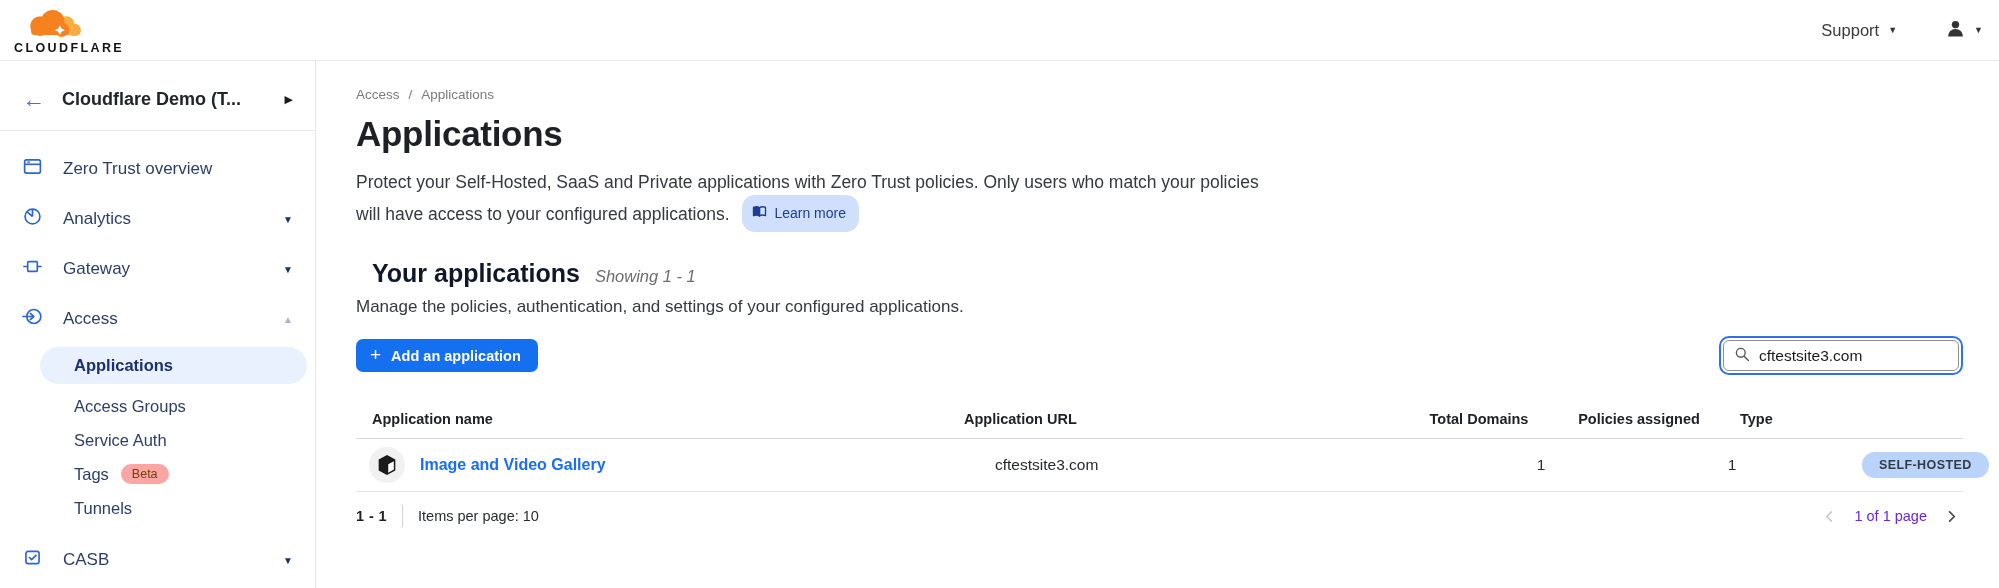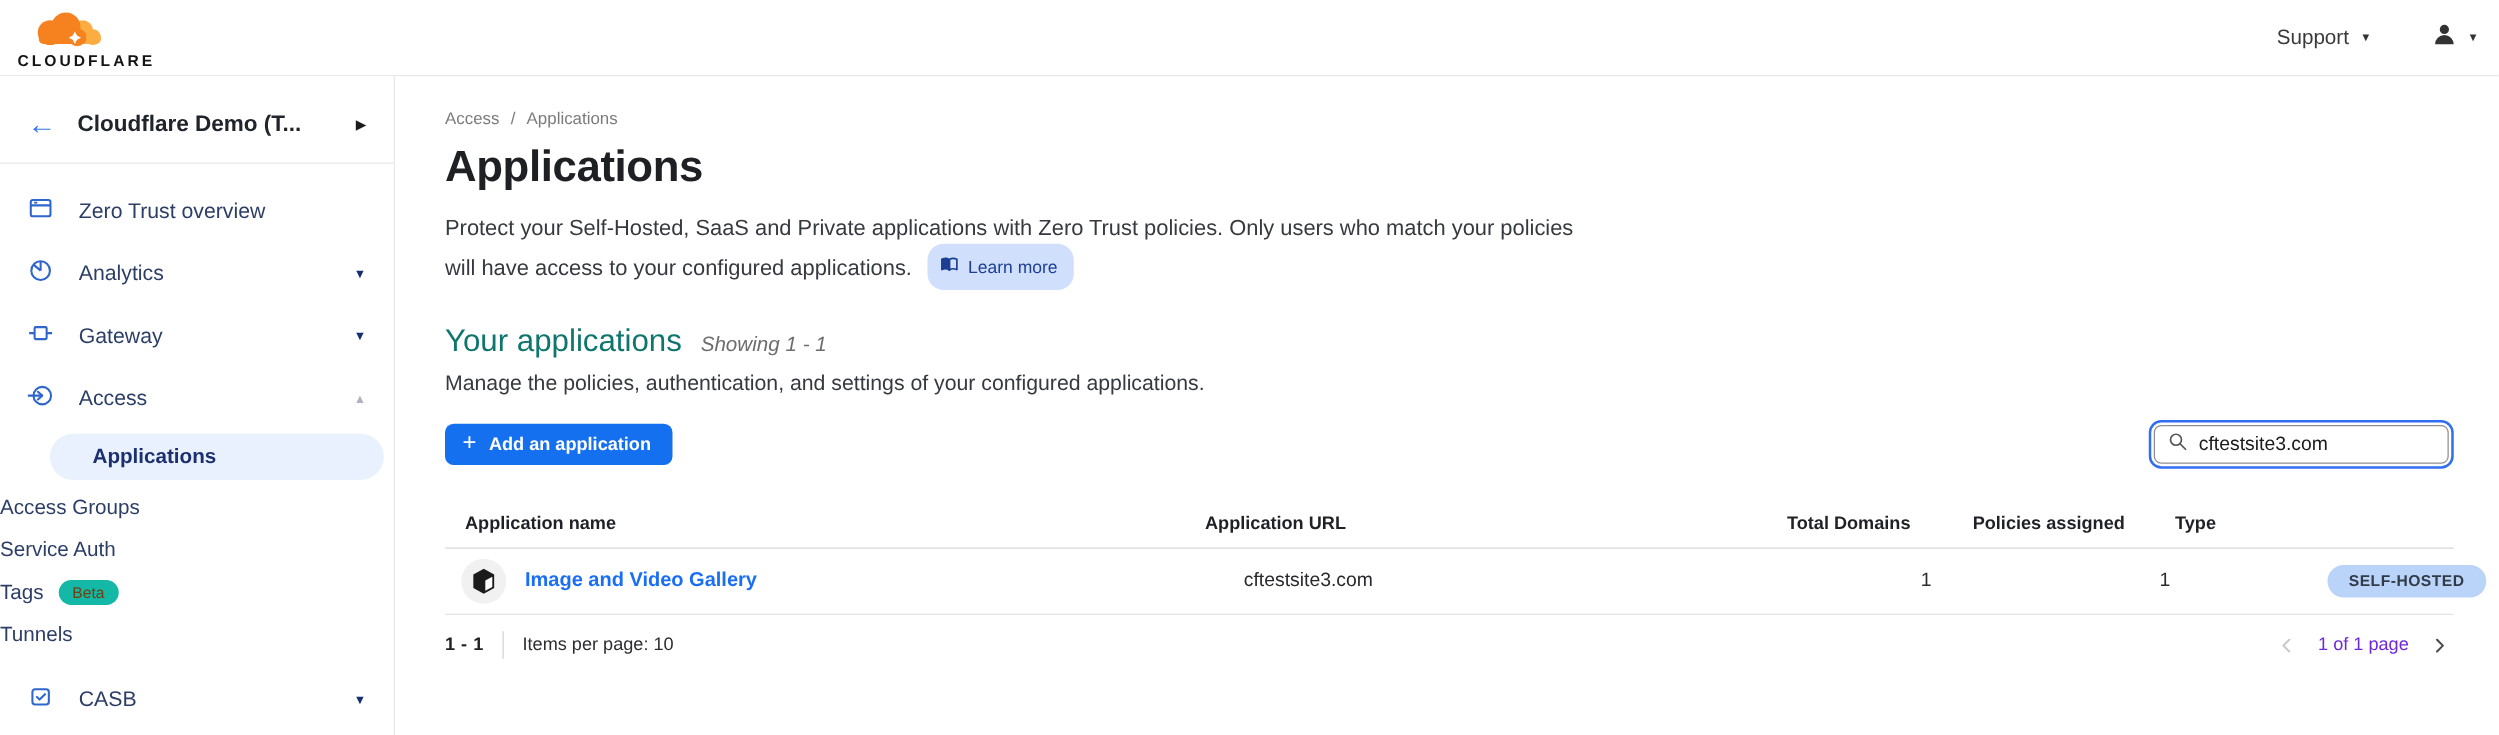--- a/index.html
+++ b/index.html
@@ -28,38 +28,38 @@
   .nav { padding-top:13px; }
   .nav-item { display:flex; align-items:center; gap:20px; height:50px; padding:0 22px;
     font-size:17px; color:#2c3e66; cursor:pointer; }
   .nav-item .label { flex:1; }
   .nav-caret { font-size:10px; color:#16306e; }
   .nav-caret.up { color:#aeb3c2; }
   .subnav { }
   .sub-active { margin:3px 8px 5px 40px; height:37px; border-radius:19px; background:#e8f1fd;
     display:flex; align-items:center; padding-left:34px; font-size:16.5px; font-weight:700;
     color:#1c2f6e; cursor:pointer; }
-  .sub-item { display:flex; align-items:center; gap:12px; height:34px; 
+  .sub-item { display:flex; align-items:center; gap:12px; height:34px; padding-left:74px;
     font-size:16.5px; color:#2c3e66; cursor:pointer; }
-  .beta-badge { background:#14b8a6; color:#6f4210; font-size:12.5px; font-weight:500;
+  .beta-badge { background:#fca5a5; color:#6f4210; font-size:12.5px; font-weight:500;
     border-radius:11px; padding:3px 11px; }
   .casb-gap { margin-top:10px; }
 
   
   .main { position:absolute; left:316px; top:61px; right:0; bottom:0; padding:26px 36px 0 40px; }
   .breadcrumb { display:flex; gap:9px; font-size:13.5px; color:#7b7b7b; }
   .breadcrumb span { cursor:pointer; }
   .breadcrumb .sep { cursor:default; }
   h1.page-title { font-size:35px; font-weight:700; color:#1e2023; margin-top:12px; letter-spacing:-0.3px; }
   .page-desc { margin-top:13px; max-width:905px; font-size:17.5px; line-height:30px; color:#36393f; }
   .learn-more { display:inline-flex; align-items:center; gap:7px; background:#cfdffc; color:#1c3f94;
     border-radius:13px; padding:3px 13px 4px 10px; font-size:14px; font-weight:500; cursor:pointer;
     position:relative; top:-2px; margin-left:8px; white-space:nowrap; }
   .section-head { margin-top:25px; display:flex; align-items:baseline; gap:15px; }
-  h2.section-title { font-size:25px; font-weight:400; color:#0f766e; }
+  h2.section-title { font-size:25px; font-weight:700; color:#0f172a;margin-left:16px; }
   .showing { font-style:italic; font-size:16.5px; color:#6d6d6d; }
   .section-desc { margin-top:9px; font-size:17px; color:#36393f; }
 
   .toolbar { margin-top:19px; display:flex; justify-content:space-between; align-items:center; }
   .add-btn { display:flex; align-items:center; gap:10px; background:#1570f0; color:#fff; border:none;
     border-radius:7px; height:33px; padding:0 17px 0 14px; font-size:14.5px; font-weight:600;
     font-family:inherit; cursor:pointer; }
   .add-btn .plus { font-size:19px; font-weight:400; line-height:1; position:relative; top:-1px; }
   .search-wrap { border:2px solid #2f6ff0; border-radius:10px; padding:2px; }
   .search-inner { display:flex; align-items:center; gap:9px; width:236px; height:31px;

